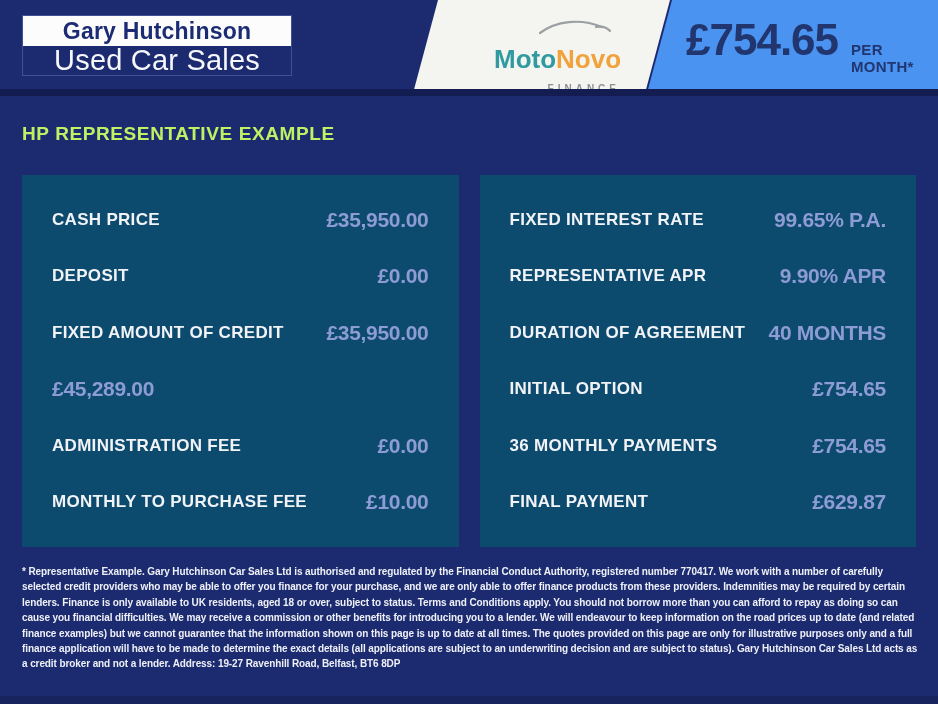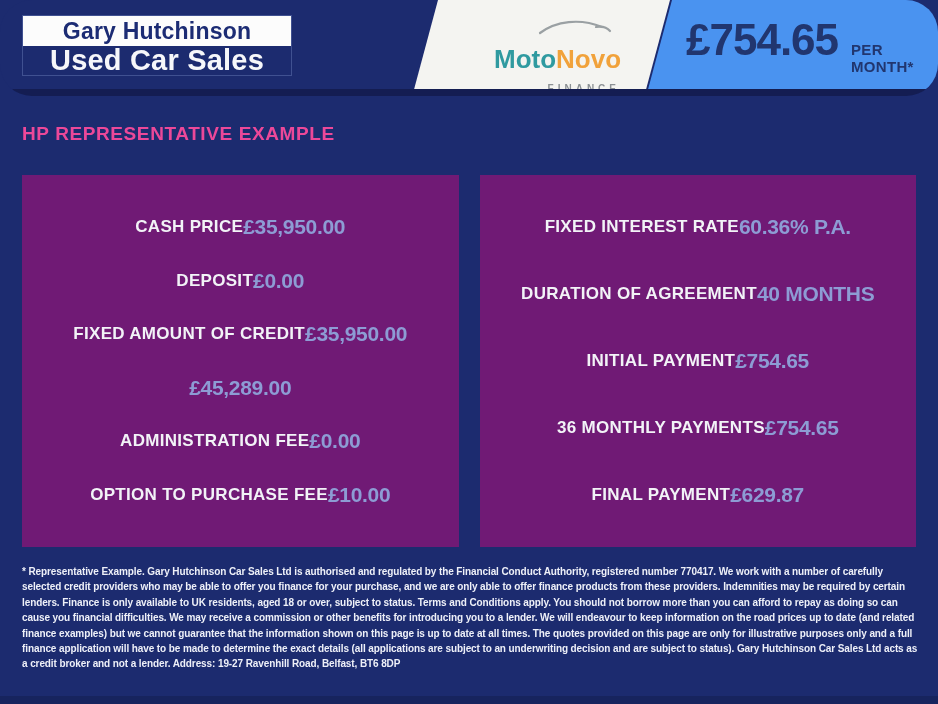--- a/index.html
+++ b/index.html
@@ -4,21 +4,21 @@
 <style>
   * { margin:0; padding:0; box-sizing:border-box; }
   html,body { width:938px; height:704px; overflow:hidden; }
   body {
     font-family:"Liberation Sans", sans-serif;
     background:#1c2b6f;
     position:relative;
   }
 
   
-  .header { position:relative; width:938px; height:96px; background:#1c2b6f; overflow:hidden;border-radius:32px; }
+  .header { position:relative; width:938px; height:96px; background:#1c2b6f; overflow:hidden; }
   .skew-white {
     position:absolute; left:438px; top:0; width:232px; height:89px;
     background:#f4f4f1; transform:skewX(-15deg); transform-origin:0 0;
   }
   .skew-blue {
     position:absolute; left:672px; top:0; width:340px; height:89px;
     background:#4a93f0; transform:skewX(-15deg); transform-origin:0 0;
   }
   .header-strip { position:absolute; left:0; top:89px; width:938px; height:7px; background:#141d52; }
 
@@ -26,21 +26,21 @@
   .dealer-logo {
     position:absolute; left:22px; top:15px; width:270px; height:61px;
     border:1px solid rgba(150,170,225,0.30);
   }
   .dealer-logo-top {
     height:30px; background:#fcfcfc; display:flex; align-items:center; justify-content:center;
     color:#1c2c74; font-size:23px; font-weight:bold; letter-spacing:0.2px;
   }
   .dealer-logo-bottom {
     height:31px; display:flex; align-items:center; justify-content:center;
-    color:#f6f7fa; font-size:29px; font-weight:bold; letter-spacing:0.2px; margin-top:-1px;
+    color:#f6f7fa; font-size:29px; font-weight:normal; letter-spacing:0.2px; margin-top:-1px;
   }
 
   
   .motonovo { position:absolute; left:494px; top:18px; width:126px; }
   .mn-car { display:block; margin:0 0 -6px 42px; }
   .mn-name { font-size:26px; font-weight:bold; line-height:26px; white-space:nowrap;margin-top:16px; }
   .mn-moto { color:#2f9aa0; }
   .mn-novo { color:#f1a23b; }
   .mn-sub {
     font-size:10px; font-weight:bold; color:#8b9094; letter-spacing:4px;
@@ -52,26 +52,26 @@
     position:absolute; left:686px; top:0; height:89px;
     display:flex; align-items:center;
   }
   .price-inner { display:flex; align-items:baseline; gap:13px; color:#21366f; }
   .price-amount { font-size:44px; font-weight:bold; letter-spacing:-1px; }
   .price-period { font-size:15px; font-weight:bold; letter-spacing:0.3px; }
 
   
   .main { padding:26px 22px 0 22px; }
   .page-heading {
-    color:#ec4899; font-size:19px; font-weight:bold; letter-spacing:0.6px; line-height:24px;
+    color:#bef264; font-size:19px; font-weight:bold; letter-spacing:0.6px; line-height:24px;
   }
   .panels { display:flex; gap:21px; margin-top:29px; }
   .panel {
-    width:437px; height:372px; background:#701a75;
-    padding:27px 30px; display:flex; flex-direction:column; justify-content:space-between;align-items:center;
+    width:437px; height:372px; background:#0c4a6e;
+    padding:20px 30px; display:flex; flex-direction:column; justify-content:space-between;
   }
   .finance-row { height:50px; display:flex; align-items:center; justify-content:space-between; }
   .row-label { color:#f2f3f7; font-size:17px; font-weight:bold; letter-spacing:0.3px; }
   .row-value { color:#8d9cd4; font-size:21px; font-weight:bold; letter-spacing:-0.3px; }
 
   
   .disclaimer {
     margin-top:17px; width:896px;
     color:#eef0f8; font-size:10px; font-weight:bold; line-height:15.4px; letter-spacing:-0.1px;
   }
@@ -130,36 +130,40 @@
         <span class="row-value">£35,950.00</span>
       </div>
       <div class="finance-row">
         <span class="row-value">£45,289.00</span>
       </div>
       <div class="finance-row">
         <span class="row-label">ADMINISTRATION FEE</span>
         <span class="row-value">£0.00</span>
       </div>
       <div class="finance-row">
-        <span class="row-label">OPTION TO PURCHASE FEE</span>
+        <span class="row-label">MONTHLY TO PURCHASE FEE</span>
         <span class="row-value">£10.00</span>
       </div>
     </div>
 
     <div class="panel">
       <div class="finance-row">
         <span class="row-label">FIXED INTEREST RATE</span>
-        <span class="row-value">60.36% P.A.</span>
+        <span class="row-value">99.65% P.A.</span>
+      </div>
+      <div class="finance-row">
+        <span class="row-label">REPRESENTATIVE APR</span>
+        <span class="row-value">9.90% APR</span>
       </div>
       <div class="finance-row">
         <span class="row-label">DURATION OF AGREEMENT</span>
         <span class="row-value">40 MONTHS</span>
       </div>
       <div class="finance-row">
-        <span class="row-label">INITIAL PAYMENT</span>
+        <span class="row-label">INITIAL OPTION</span>
         <span class="row-value">£754.65</span>
       </div>
       <div class="finance-row">
         <span class="row-label">36 MONTHLY PAYMENTS</span>
         <span class="row-value">£754.65</span>
       </div>
       <div class="finance-row">
         <span class="row-label">FINAL PAYMENT</span>
         <span class="row-value">£629.87</span>
       </div>

